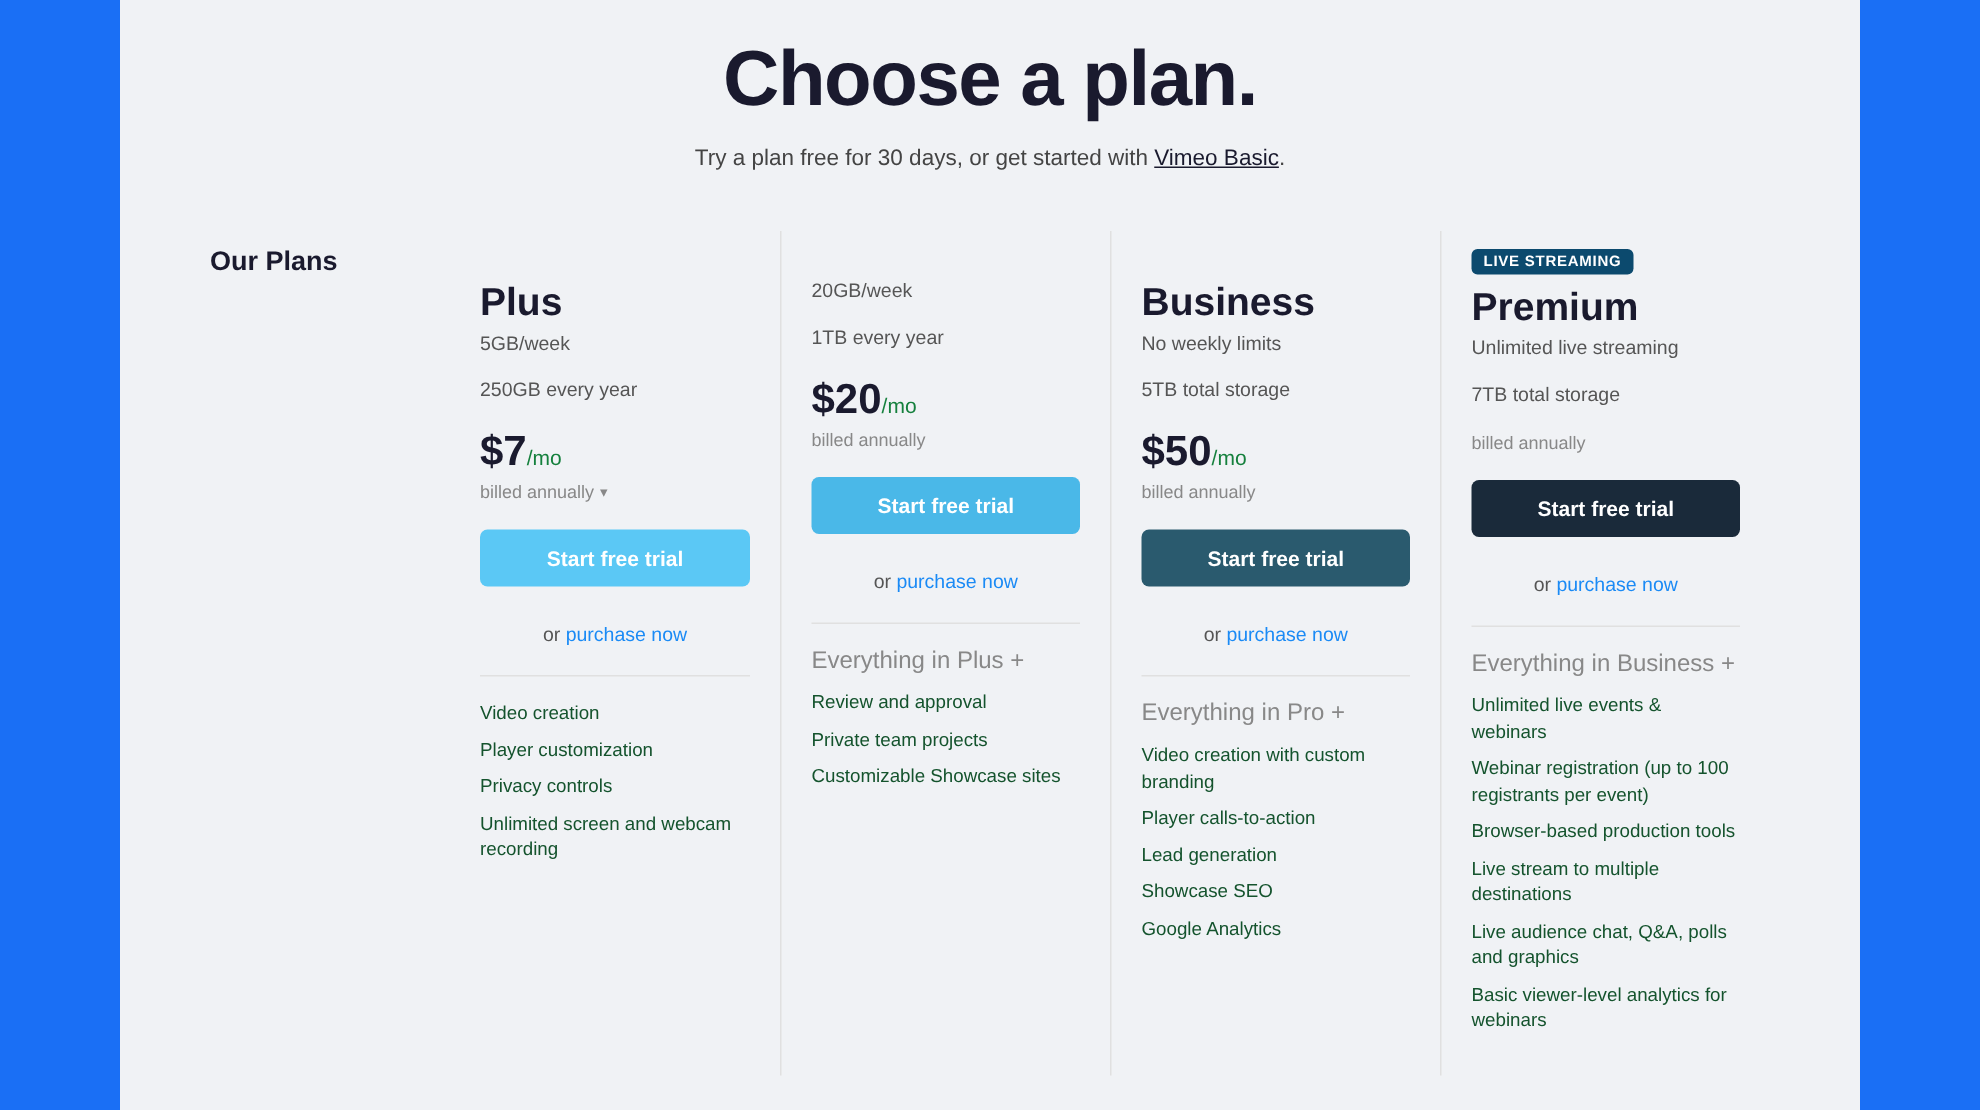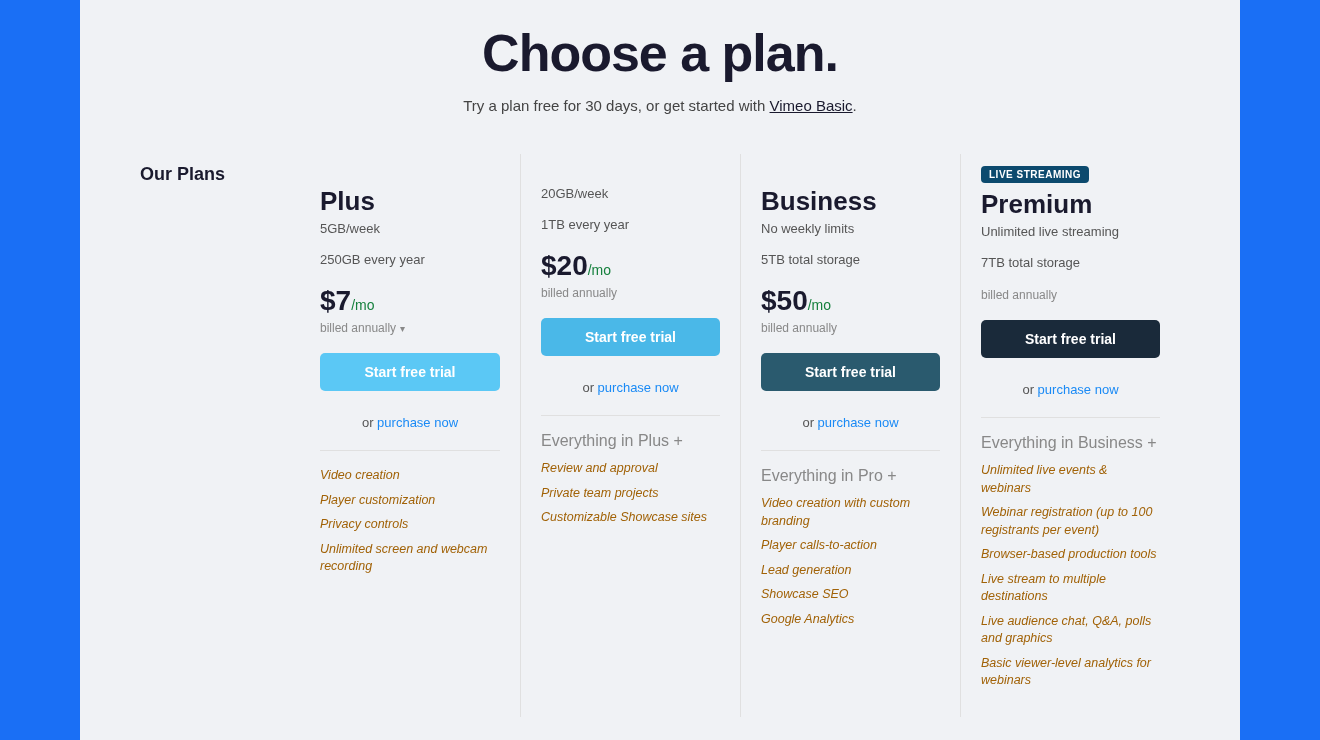--- a/index.html
+++ b/index.html
@@ -165,24 +165,23 @@
       border-top: 1px solid #e0e0e0;
       margin-bottom: 16px;
     }
     .feature-label {
       font-size: 16px;
       color: #888;
       margin-bottom: 10px;
     }
     .feature-item {
       font-size: 12.5px;
-      color: #a16207;
+      color: #14532d;
       margin-bottom: 7px;
       line-height: 1.4;
-      font-style: italic;
     }
   </style>
 </head>
 <body>
 
 <div class="outer-container">
   <div class="header">
     <h1>Choose a plan.</h1>
     <p>
       <span>Try a plan free for 30 days, or get started with</span>

